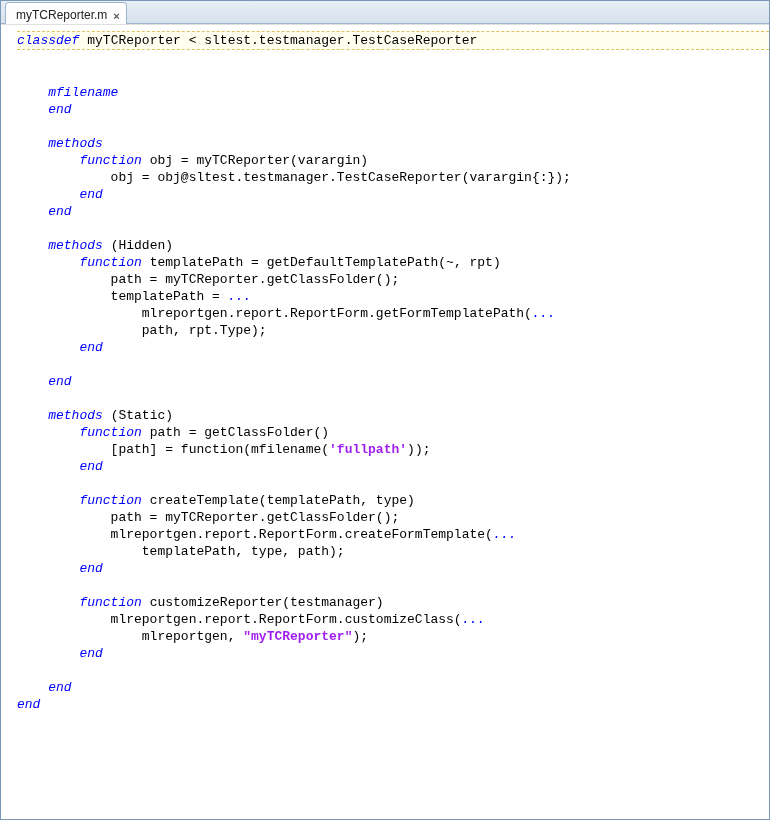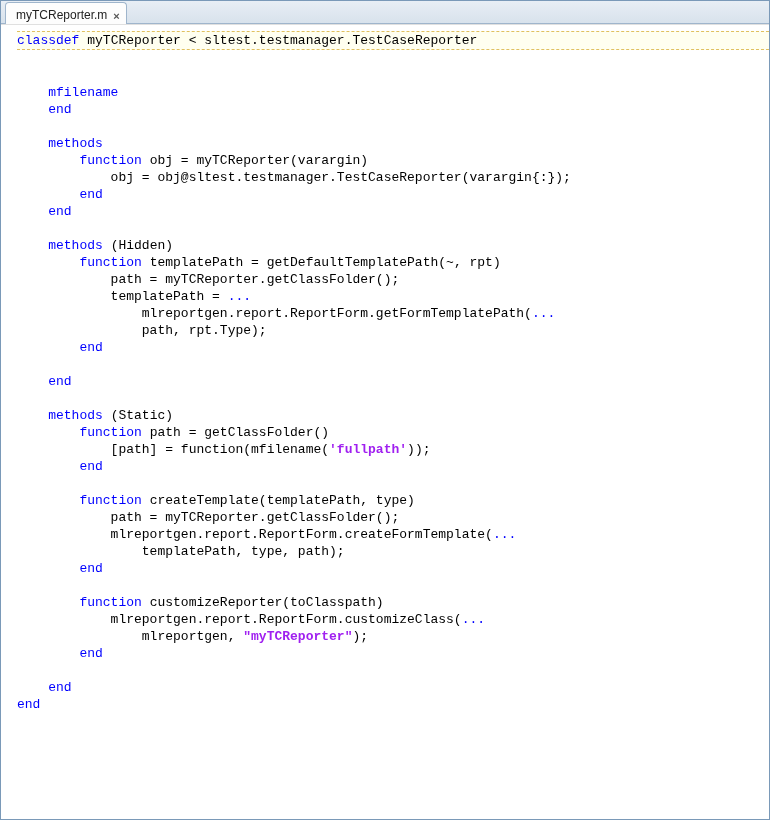--- a/index.html
+++ b/index.html
@@ -67,21 +67,21 @@
     padding: 0;
   }
   pre {
     margin: 0;
     font-family: Consolas, "Courier New", monospace;
     font-size: 13px;
     line-height: 17px;
     color: #000;
     white-space: pre;
   }
-  .kw { color: #0000ff; }
+  .kw { color: #0000ff; font-style: italic; }
   .str { color: #a020f0; font-weight: bold; }
 </style>
 </head>
 <body>
 
 <div class="window">
   <div class="tabbar">
     <div class="tab">
       <span>myTCReporter.m</span>
       <span class="close">×</span>
@@ -113,21 +113,21 @@
 <span class="kw">        function</span><span> path = getClassFolder()</span>
 <span>            [path] = function(mfilename(</span><span class="str">'fullpath'</span><span>));</span>
 <span class="kw">        end</span>
 <span></span>
 <span class="kw">        function</span><span> createTemplate(templatePath, type)</span>
 <span>            path = myTCReporter.getClassFolder();</span>
 <span>            mlreportgen.report.ReportForm.createFormTemplate(</span><span class="kw">...</span>
 <span>                templatePath, type, path);</span>
 <span class="kw">        end</span>
 <span></span>
-<span class="kw">        function</span><span> customizeReporter(toClasspath)</span>
+<span class="kw">        function</span><span> customizeReporter(testmanager)</span>
 <span>            mlreportgen.report.ReportForm.customizeClass(</span><span class="kw">...</span>
 <span>                mlreportgen, </span><span class="str">"myTCReporter"</span><span>);</span>
 <span class="kw">        end</span>
 <span></span>
 <span class="kw">    end</span>
 <span class="kw">end</span></pre>
   </div>
 </div>
 
 </body></html>

